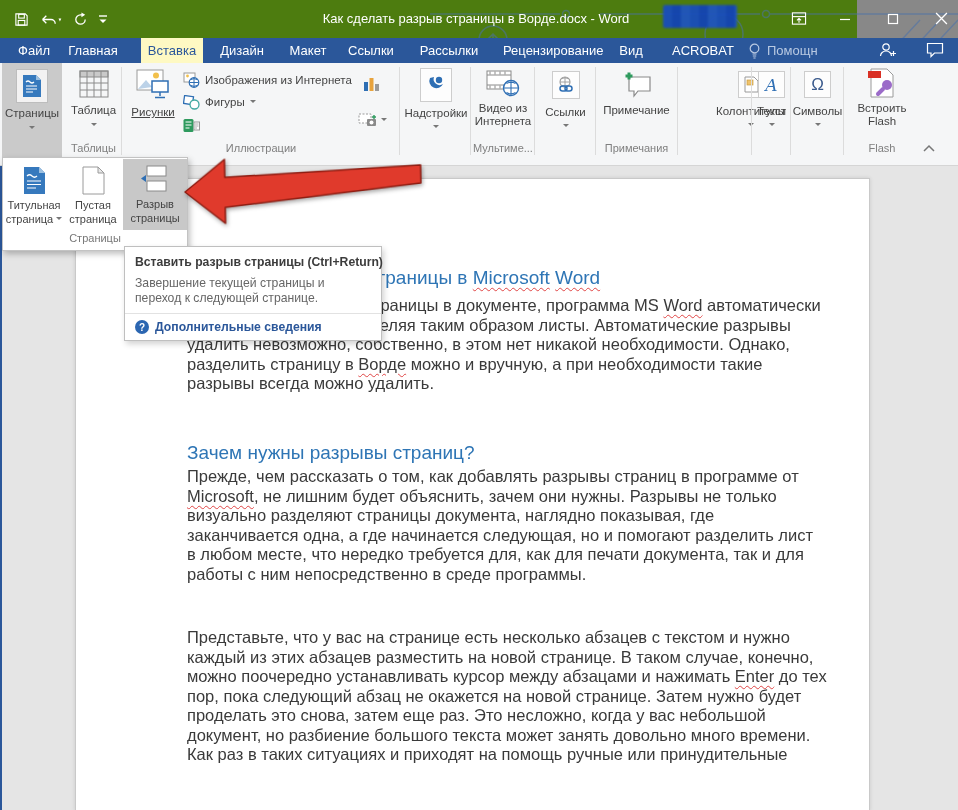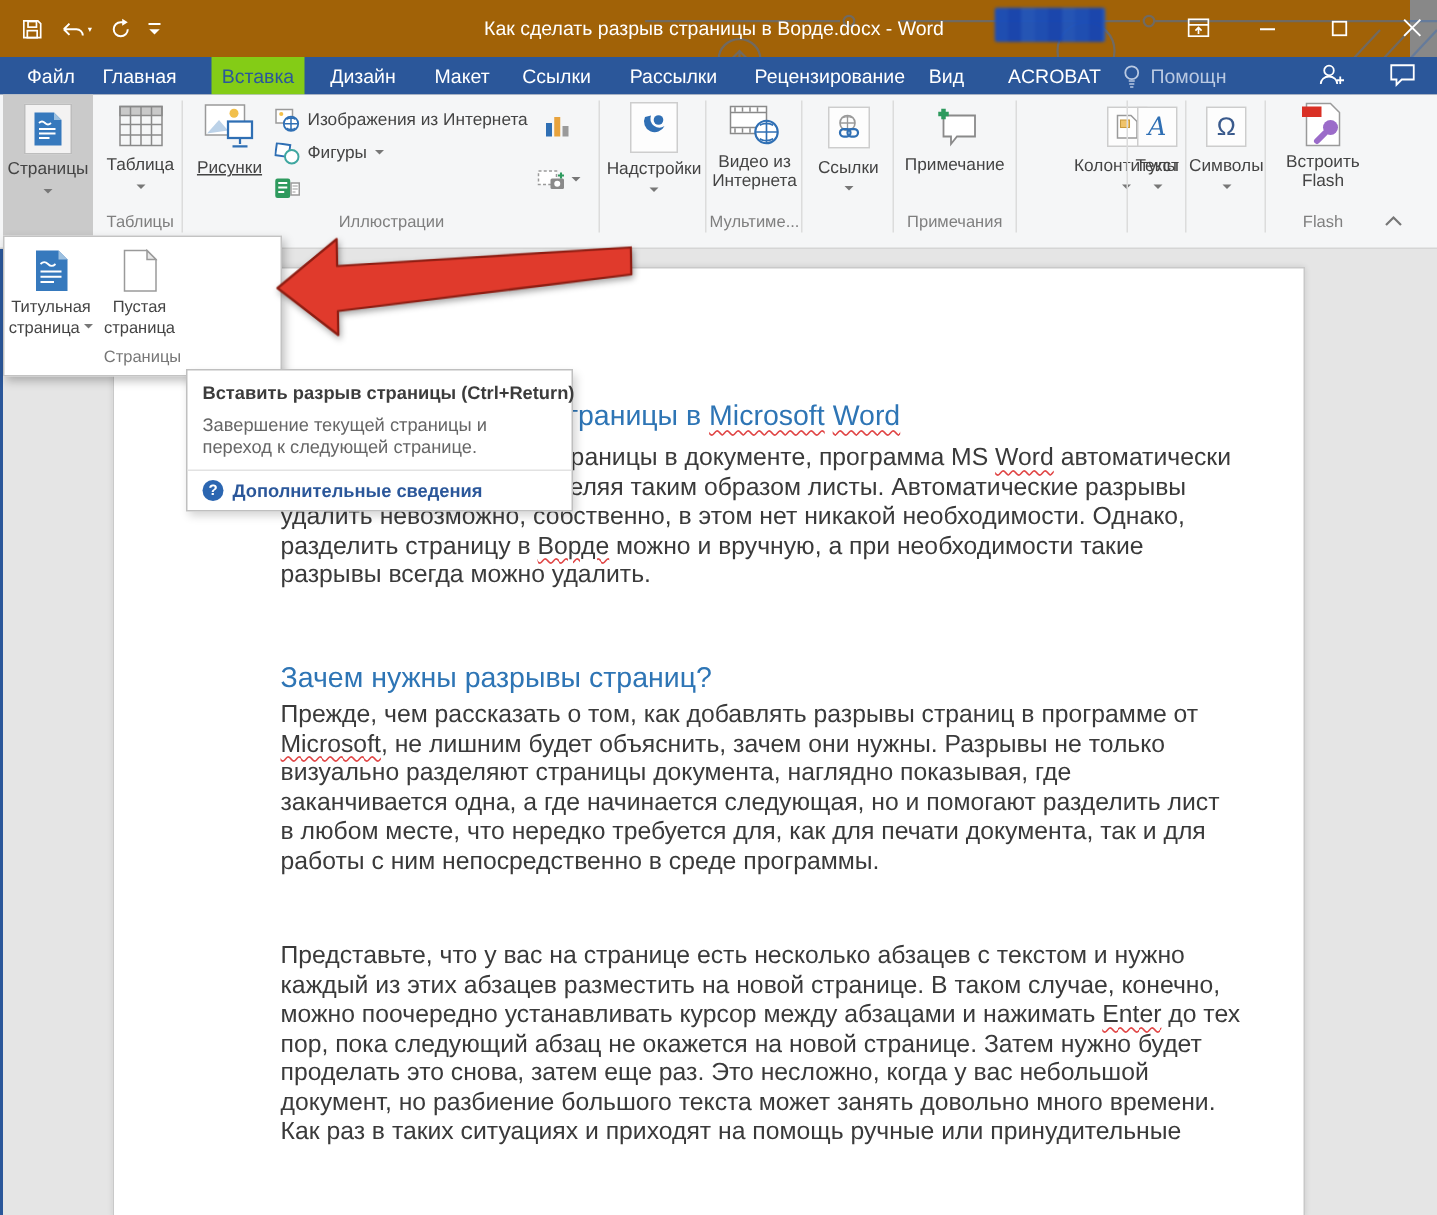--- a/index.html
+++ b/index.html
@@ -1,34 +1,34 @@
 <!DOCTYPE html>
 <html><head>
 <meta charset="utf-8">
 <style>
   html,body{margin:0;padding:0;background:#888;}
   #app{position:relative;width:958px;height:810px;overflow:hidden;
        font-family:"Liberation Sans","DejaVu Sans",sans-serif;
        -webkit-font-smoothing:antialiased;}
   
-  .titlebar{position:absolute;left:0;top:0;width:940px;height:38px;background:#a16207;}
+  .titlebar{position:absolute;left:0;top:0;width:836px;height:38px;background:#4d7c0f;padding-left:21px;}
   .deco{position:absolute;left:0;top:0;pointer-events:none;}
   .qat{position:absolute;top:0;height:38px;display:flex;align-items:center;color:#fff;}
   .qbtn{display:flex;align-items:center;justify-content:center;height:30px;}
   .wtitle{position:absolute;top:0;height:38px;line-height:38px;color:#fff;font-size:13px;white-space:nowrap;}
   .blurpatch{position:absolute;left:663px;top:5px;width:74px;height:23px;border-radius:2px;
      background:
        repeating-linear-gradient(90deg,#3d65a4 0 9px,#2f5a9d 9px 18px,#4a6fa9 18px 27px),
        #35619f;
      background-blend-mode:overlay;filter:blur(1.2px);opacity:.95;}
   .winbtn{position:absolute;top:0;width:34px;height:37px;display:flex;align-items:center;justify-content:center;color:#fff;}
   
   .tabrow{position:absolute;left:0;top:38px;width:958px;height:25px;background:#2b579a;}
   .tab{position:absolute;top:0;height:25px;line-height:25px;text-align:center;color:#fff;font-size:13px;white-space:nowrap;}
-  .tab.active{background:#84cc16;color:#2b579a;}
+  .tab.active{background:#fef9c3;color:#2b579a;}
   .assist{position:absolute;top:0;height:25px;display:flex;align-items:center;color:#b9c9e2;font-size:13px;}
   
   .ribbon{position:absolute;left:0;top:63px;width:958px;height:103px;background:#f5f6f7;border-bottom:1px solid #d5d5d5;box-sizing:border-box;}
   .gsep{position:absolute;top:4px;height:88px;width:1px;background:#dcdcdc;}
   .glabel{position:absolute;top:79px;font-size:11px;color:#7f7f7f;text-align:center;white-space:nowrap;}
   .rlab{font-size:11.5px;line-height:13px;color:#444;text-align:center;white-space:nowrap;}
   .chv{width:0;height:0;border:3.5px solid transparent;border-top-color:#777;display:inline-block;}
   .bigbtn{position:absolute;display:flex;flex-direction:column;align-items:center;}
   .iconbox{border:1px solid #cdcdcd;background:#fdfdfd;display:flex;align-items:center;justify-content:center;}
   .smallrow{position:absolute;display:flex;align-items:center;gap:5px;}
@@ -387,20 +387,31 @@
     <div class="pitem" style="left:61px;width:58px;">
       <svg width="23" height="29" viewBox="0 0 23 29" style="margin-top:7px;">
         <path d="M1 1 h15 l6 6 v21 h-21 z" fill="#fff" stroke="#9a9a9a"></path>
         <path d="M16 1 l6 6 h-6 z" fill="#e8e8e8" stroke="#9a9a9a"></path>
       </svg>
       <div class="plab" style="margin-top:3px;">
         <span>Пустая</span><br>
         <span>страница</span>
       </div>
     </div>
+    <div class="pitem hl" style="left:120px;width:64px;">
+      <svg width="30" height="28" viewBox="0 0 30 28" style="margin-top:6px;">
+        <rect x="7" y="1" width="19" height="10" fill="#fff" stroke="#8a8a8a"></rect>
+        <rect x="7" y="16" width="19" height="10" fill="#fff" stroke="#8a8a8a"></rect>
+        <path d="M1 13.5 l5 -3.5 v7 z" fill="#2f6fb4"></path>
+      </svg>
+      <div class="plab" style="margin-top:4px;">
+        <span>Разрыв</span><br>
+        <span>страницы</span>
+      </div>
+    </div>
     <div class="pgroup">Страницы</div>
   </div>
 
   <div class="tooltip">
     <div class="ttitle">Вставить разрыв страницы (Ctrl+Return)</div>
     <div class="tbody">Завершение текущей страницы и переход к следующей странице.</div>
     <div class="tsep"></div>
     <div class="tlink">
       <span class="qmark">?</span>
       <span>Дополнительные сведения</span>

